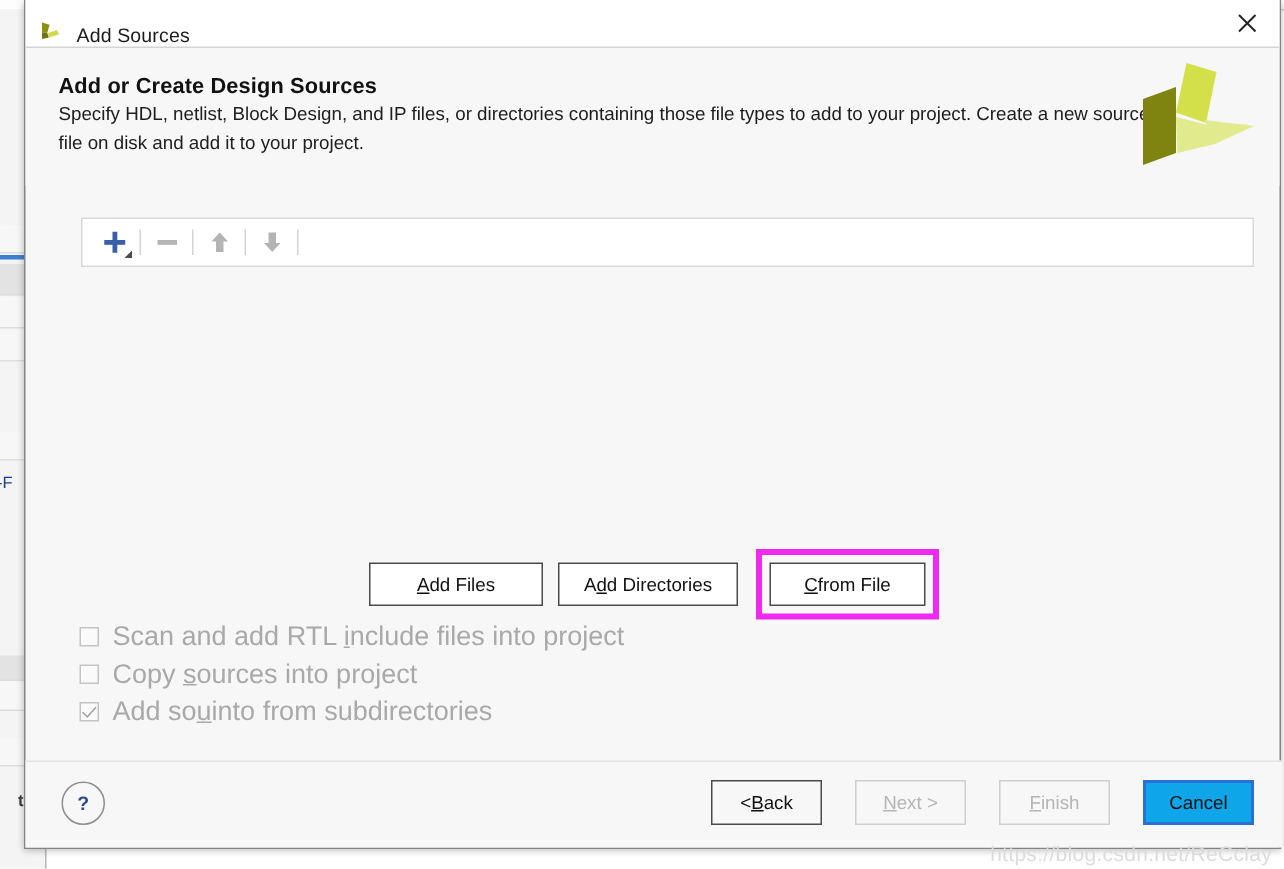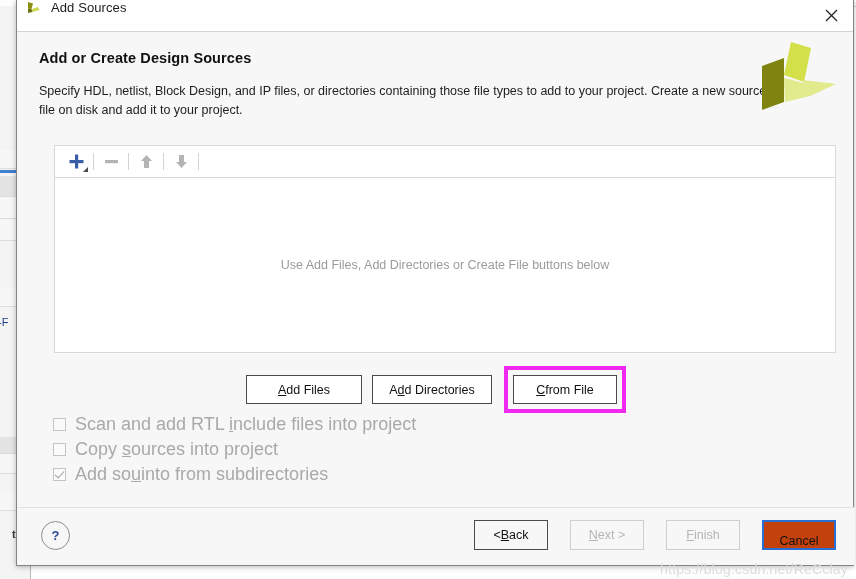--- a/index.html
+++ b/index.html
@@ -85,21 +85,21 @@
     box-sizing: border-box;
     box-shadow: 0 1px 5px rgba(0,0,0,.28);
   }
 
   .titlebar {
     position: relative;
     height: 31px;
     background: #ffffff;
     border-bottom: 1px solid #d4d4d4;
     display: flex;
-    align-items: flex-start;
+    align-items: flex-end;
   }
   .title-icon {
     width: 18px; height: 18px;
     margin-left: 8px;
     margin-right: 8px;
     flex: 0 0 auto;
     position: relative;
   }
   .title-text {
     font-size: 13px;
@@ -119,21 +119,21 @@
 
   
   .header {
     position: relative;
     padding: 18px 22px 0 22px;
     height: 92px;
     box-sizing: border-box;
     background: #f7f7f7;
   }
   .header h1 {
-    margin: 0 0 16px 0;
+    margin: 0 0 1px 0;
     font-size: 14.5px;
     font-weight: bold;
     color: #111;
     letter-spacing: .1px;
   }
   .header p {
     margin: 0;
     font-size: 12.5px;
     line-height: 19px;
     color: #1d1d1d;
@@ -323,22 +323,21 @@
     cursor: default;
     user-select: none;
   }
   .nav-btn u { text-decoration: underline; }
   .nav-btn.disabled {
     color: #b5b5b5;
     border-color: #cfcfcf;
   }
   .nav-btn.focused {
     border: 2px solid #2a6fd4;
-    background: #c2410c;
-    align-items: flex-end;
+    background: #0ea5e9;
   }
 
   
   .watermark {
     position: absolute;
     right: 8px;
     bottom: 2px;
     font-size: 14px;
     color: #dcdcdc;
     letter-spacing: .2px;
@@ -428,23 +427,20 @@
       </div>
       <div class="tb-sep"></div>
       <div class="tb-btn">
         <svg width="17" height="17" viewBox="0 0 17 17">
           <polygon points="8.5,15 14,9 11,9 11,2 6,2 6,9 3,9" fill="#b4b4b4"></polygon>
         </svg>
       </div>
       <div class="tb-sep"></div>
     </div>
 
-    <div class="listarea">
-      <span class="empty-msg">Use Add Files, Add Directories or Create File buttons below</span>
-    </div>
   </div>
 
   <div class="actions">
     <div class="btn w-addfiles">
       <span></span>
         <u>A</u>
         <span>dd Files</span>
     </div>
 
     <div class="btn w-adddirs">

